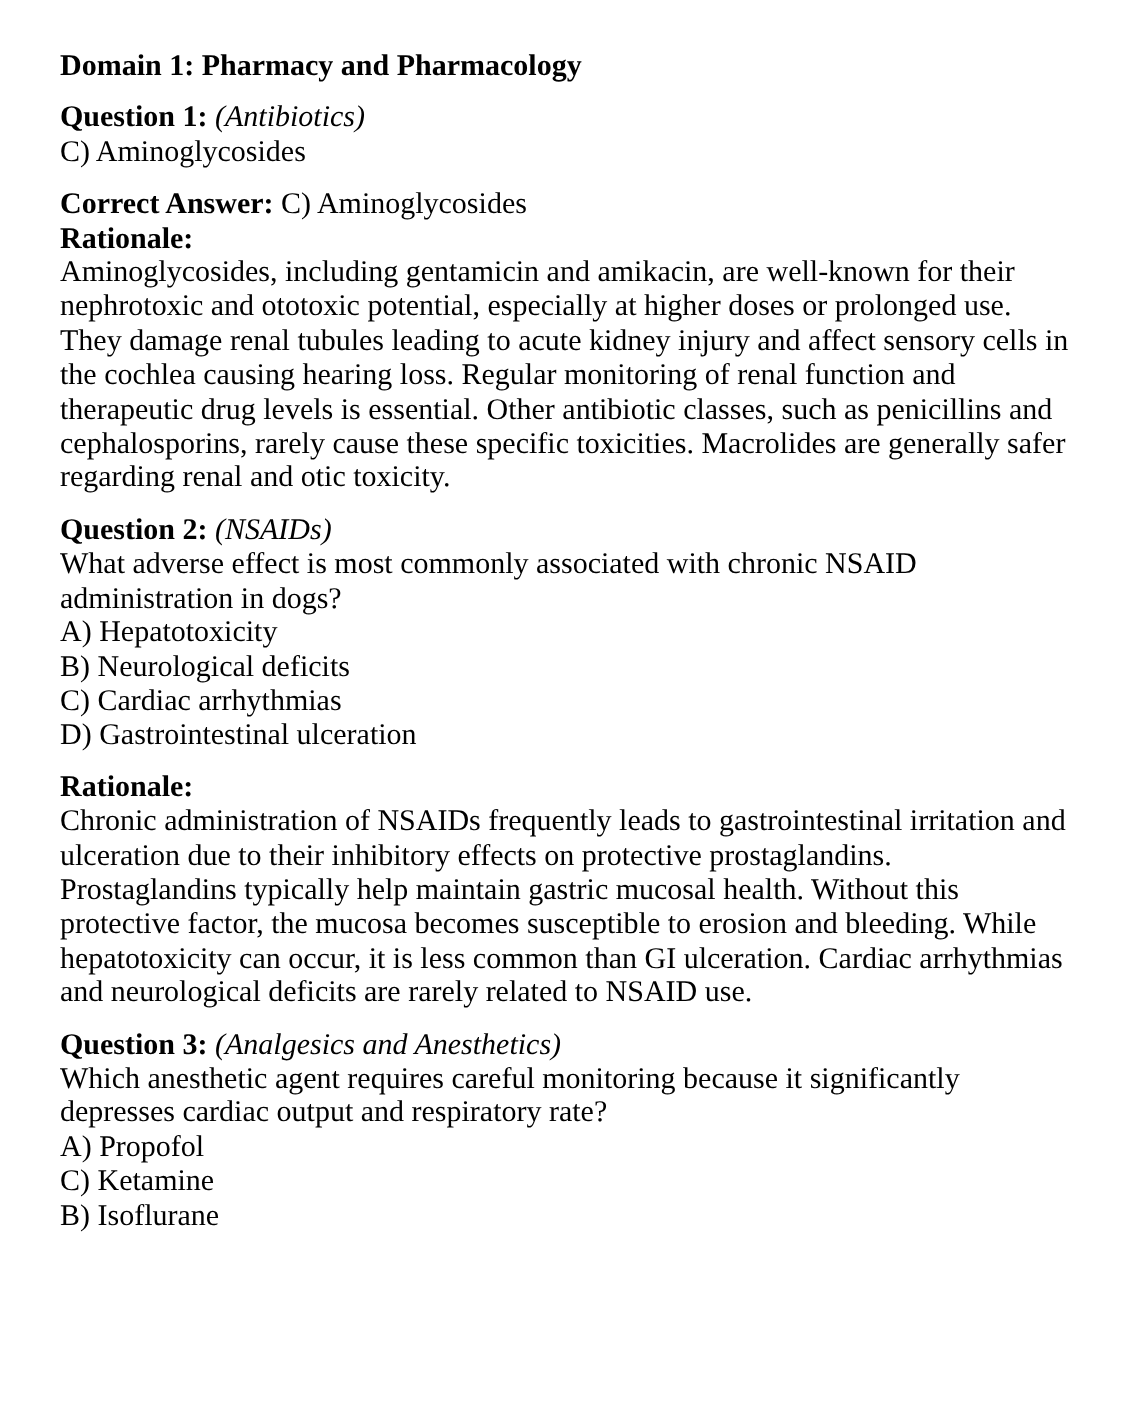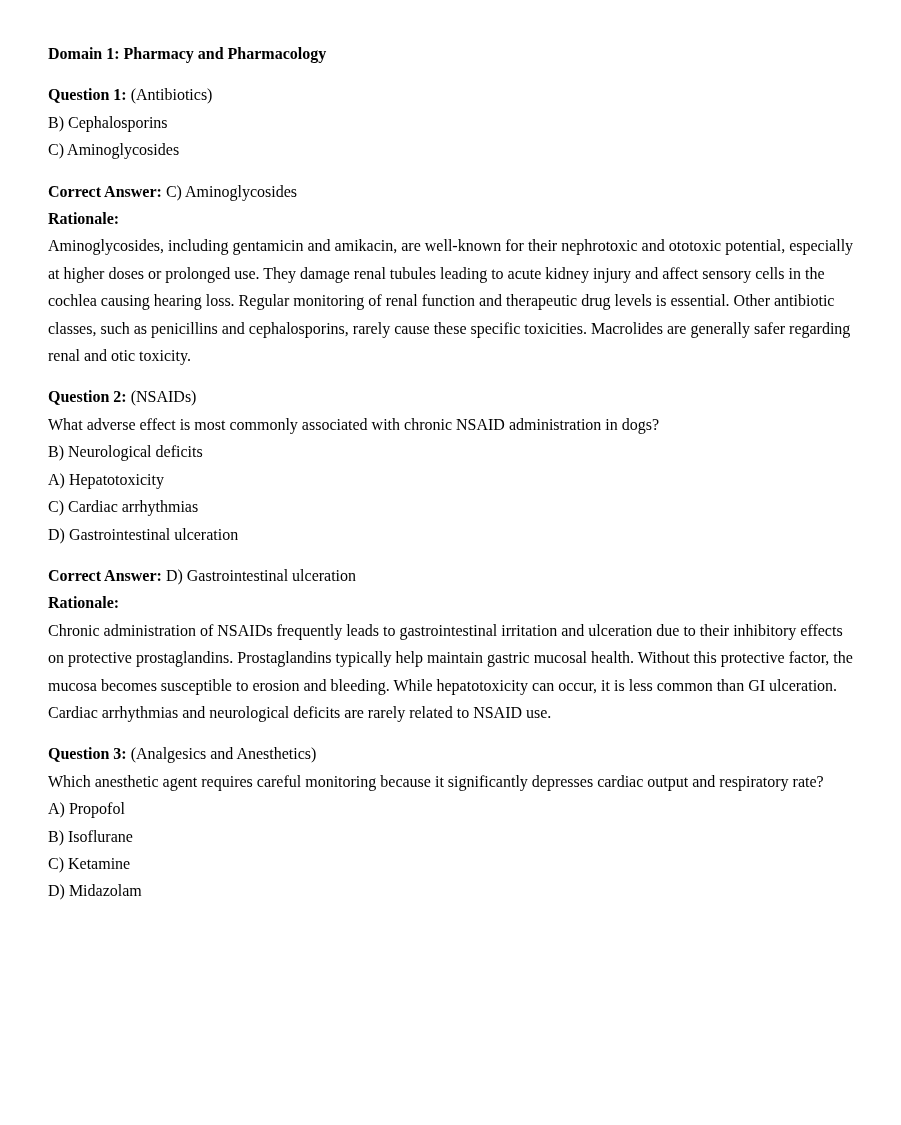--- a/index.html
+++ b/index.html
@@ -9,51 +9,50 @@
   }
   .page {
     position: relative;
     width: 901px;
     height: 1125px;
     background: #ffffff;
     overflow: hidden;
     box-sizing: border-box;
     padding: 40px 43px 0 48px;
     font-family: "Liberation Serif", "DejaVu Serif", serif;
-    font-size: 16px;
+    font-size: 24px;
     line-height: 27.4px;
     color: #000000;
   }
   .content {
     width: 810px;
   }
   .para {
     margin: 0 0 14px 0;
   }
   .bold { font-weight: bold; }
-  .italic { }
+  .italic { font-style: italic; }
   .line {  }
 </style>
 </head>
 <body>
 
 <div class="page">
   <div class="content">
 
     <p class="para bold">Domain 1: Pharmacy and Pharmacology</p>
 
     <div id="questions-container">
   <div>
 
     <div class="para">
       <div class="line">
         <span class="bold">Question 1:</span><span> </span><span class="italic">(Antibiotics)</span>
       </div>
       <div>
-              <div class="line">B) Cephalosporins</div>
               <div class="line">C) Aminoglycosides</div>
             </div>
     </div>
 
     <div class="para">
       <div class="line">
         <span class="bold">Correct Answer:</span><span> </span><span>C) Aminoglycosides</span>
       </div>
       <div class="line bold">Rationale:</div>
       <div class="line">Aminoglycosides, including gentamicin and amikacin, are well-known for their nephrotoxic and ototoxic potential, especially at higher doses or prolonged use. They damage renal tubules leading to acute kidney injury and affect sensory cells in the cochlea causing hearing loss. Regular monitoring of renal function and therapeutic drug levels is essential. Other antibiotic classes, such as penicillins and cephalosporins, rarely cause these specific toxicities. Macrolides are generally safer regarding renal and otic toxicity.</div>
@@ -62,49 +61,45 @@
   </div>
 
   <div>
 
     <div class="para">
       <div class="line">
         <span class="bold">Question 2:</span><span> </span><span class="italic">(NSAIDs)</span>
       </div>
       <div class="line">What adverse effect is most commonly associated with chronic NSAID administration in dogs?</div>
       <div>
+              <div class="line">A) Hepatotoxicity</div>
               <div class="line">B) Neurological deficits</div>
-              <div class="line">A) Hepatotoxicity</div>
               <div class="line">C) Cardiac arrhythmias</div>
               <div class="line">D) Gastrointestinal ulceration</div>
             </div>
     </div>
 
     <div class="para">
-      <div class="line">
-        <span class="bold">Correct Answer:</span><span> </span><span>D) Gastrointestinal ulceration</span>
-      </div>
       <div class="line bold">Rationale:</div>
       <div class="line">Chronic administration of NSAIDs frequently leads to gastrointestinal irritation and ulceration due to their inhibitory effects on protective prostaglandins. Prostaglandins typically help maintain gastric mucosal health. Without this protective factor, the mucosa becomes susceptible to erosion and bleeding. While hepatotoxicity can occur, it is less common than GI ulceration. Cardiac arrhythmias and neurological deficits are rarely related to NSAID use.</div>
     </div>
 
   </div>
 
   <div>
 
     <div class="para">
       <div class="line">
         <span class="bold">Question 3:</span><span> </span><span class="italic">(Analgesics and Anesthetics)</span>
       </div>
       <div class="line">Which anesthetic agent requires careful monitoring because it significantly depresses cardiac output and respiratory rate?</div>
       <div>
               <div class="line">A) Propofol</div>
+              <div class="line">C) Ketamine</div>
               <div class="line">B) Isoflurane</div>
-              <div class="line">C) Ketamine</div>
-              <div class="line">D) Midazolam</div>
             </div>
     </div>
 
   </div>
 </div>
 
   </div>
 </div>
 
 </body></html>

